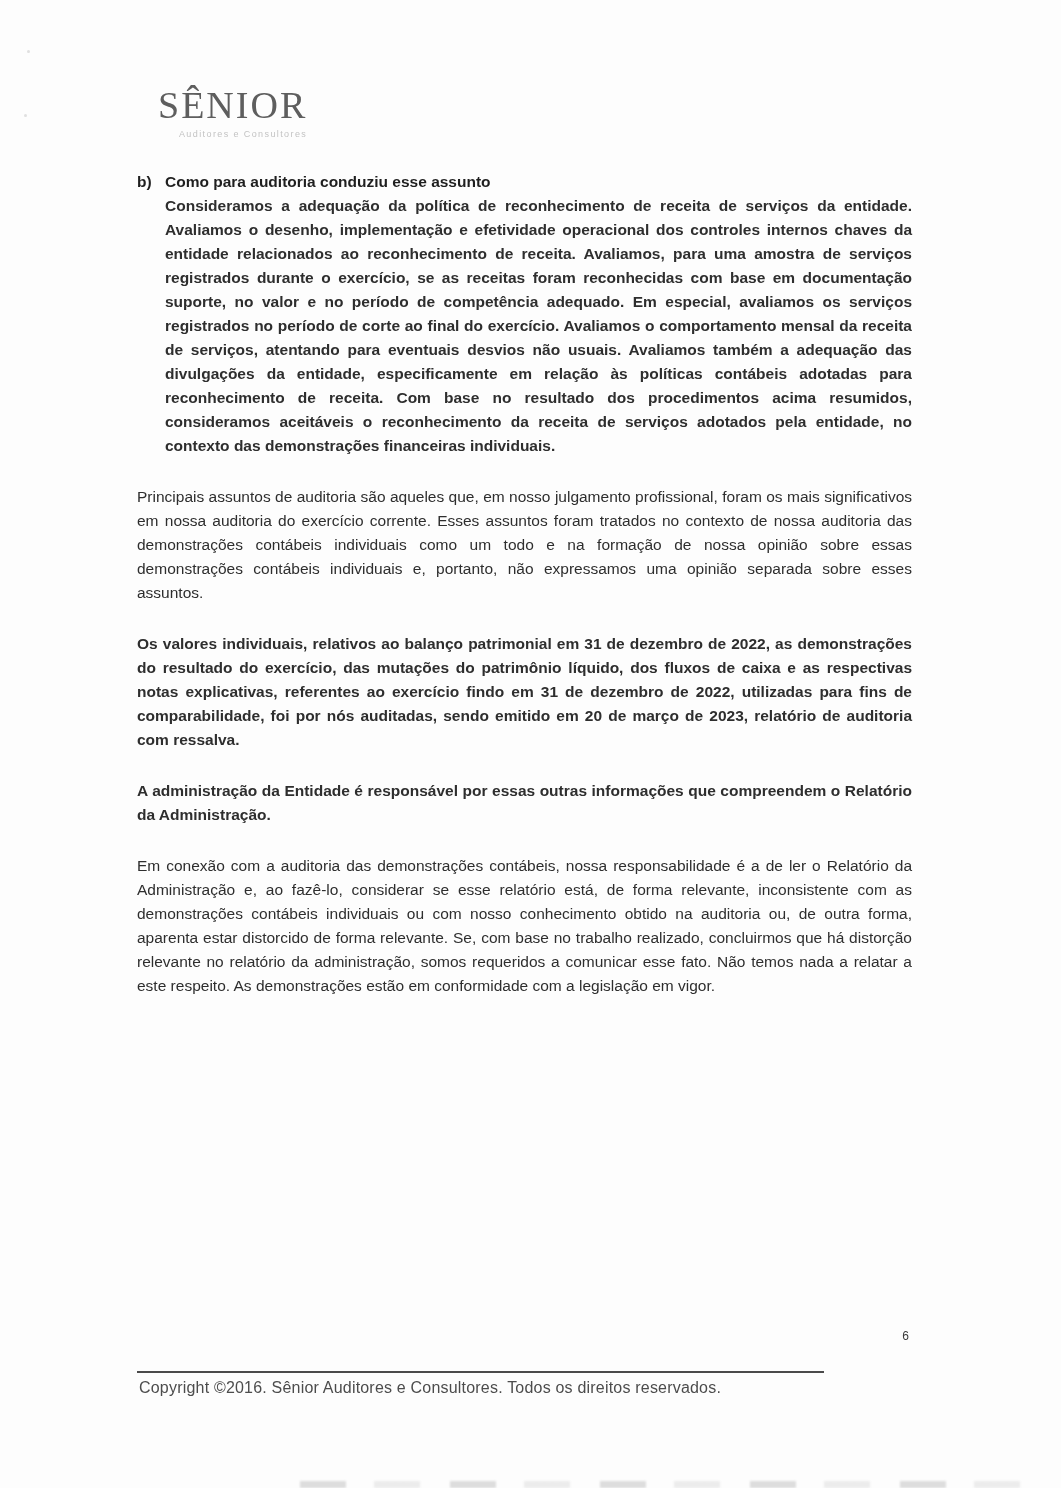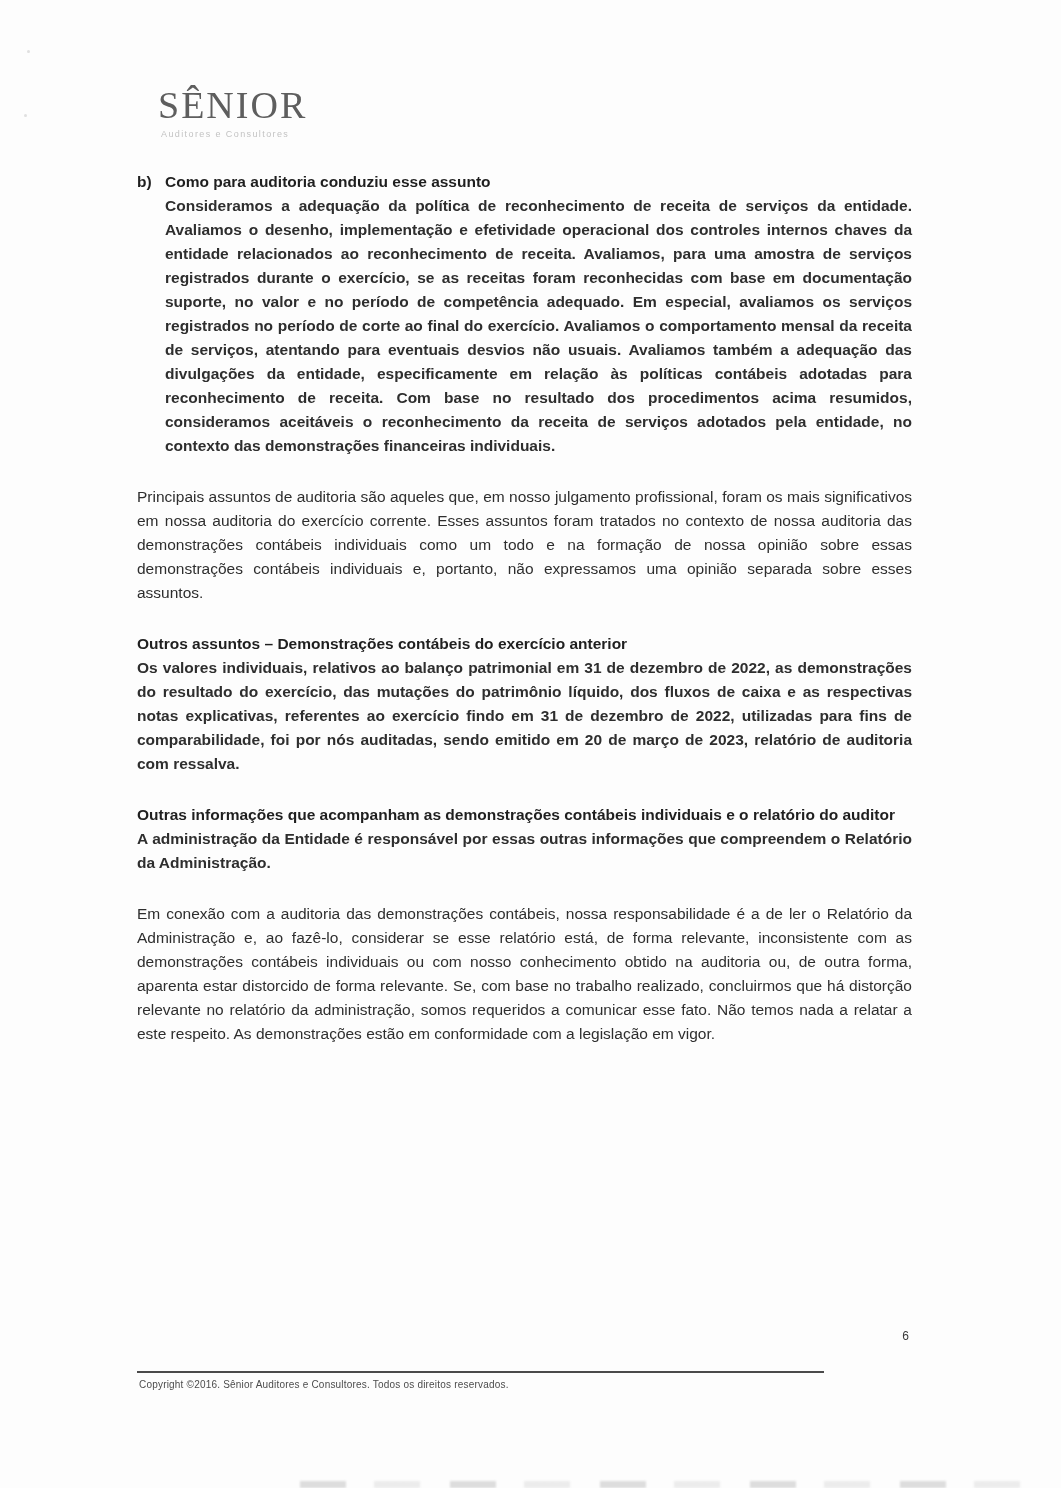--- a/index.html
+++ b/index.html
@@ -34,20 +34,21 @@
     letter-spacing: 2px;
     color: #5e5e5e;
     line-height: 1;
   }
   .logo-subtitle {
     margin-top: 5px;
     margin-left: 3px;
     font-size: 9px;
     letter-spacing: 1.4px;
     color: #c3c3c3;
+    text-align: right;
   }
 
   .content {
     position: absolute;
     left: 137px;
     top: 170px;
     width: 775px;
     font-size: 15.5px;
     line-height: 24px;
     text-align: justify;
@@ -72,21 +73,21 @@
     left: 137px;
     top: 1371px;
     width: 687px;
     height: 0;
     border-top: 2px solid #4a4a4a;
   }
   .footer-text {
     position: absolute;
     left: 139px;
     top: 1379px;
-    font-size: 10px;
+    font-size: 16px;
     color: #4c4c4c;
     letter-spacing: .2px;
   }
 </style>
 </head>
 <body>
 
 <div class="page">
 
   <div class="speck s1"></div>
@@ -100,24 +101,22 @@
   <div class="content">
 
     <div class="heading hang">
       <span class="marker">b)</span>
       <span>Como para auditoria conduziu esse assunto</span>
     </div>
     <p class="para indented after-heading">Consideramos a adequação da política de reconhecimento de receita de serviços da entidade. Avaliamos o desenho, implementação e efetividade operacional dos controles internos chaves da entidade relacionados ao reconhecimento de receita. Avaliamos, para uma amostra de serviços registrados durante o exercício, se as receitas foram reconhecidas com base em documentação suporte, no valor e no período de competência adequado. Em especial, avaliamos os serviços registrados no período de corte ao final do exercício. Avaliamos o comportamento mensal da receita de serviços, atentando para eventuais desvios não usuais. Avaliamos também a adequação das divulgações da entidade, especificamente em relação às políticas contábeis adotadas para reconhecimento de receita. Com base no resultado dos procedimentos acima resumidos, consideramos aceitáveis o reconhecimento da receita de serviços adotados pela entidade, no contexto das demonstrações financeiras individuais.</p>
 
     <p class="para">Principais assuntos de auditoria são aqueles que, em nosso julgamento profissional, foram os mais significativos em nossa auditoria do exercício corrente. Esses assuntos foram tratados no contexto de nossa auditoria das demonstrações contábeis individuais como um todo e na formação de nossa opinião sobre essas demonstrações contábeis individuais e, portanto, não expressamos uma opinião separada sobre esses assuntos.</p>
 
-    <div class="heading gap-top">Outros assuntos – Demonstrações contábeis do exercício anterior</div>
     <p class="para after-heading">Os valores individuais, relativos ao balanço patrimonial em 31 de dezembro de 2022, as demonstrações do resultado do exercício, das mutações do patrimônio líquido, dos fluxos de caixa e as respectivas notas explicativas, referentes ao exercício findo em 31 de dezembro de 2022, utilizadas para fins de comparabilidade, foi por nós auditadas, sendo emitido em 20 de março de 2023, relatório de auditoria com ressalva.</p>
 
-    <div class="heading gap-top">Outras informações que acompanham as demonstrações contábeis individuais e o relatório do auditor</div>
     <p class="para after-heading">A administração da Entidade é responsável por essas outras informações que compreendem o Relatório da Administração.</p>
     <p class="para">Em conexão com a auditoria das demonstrações contábeis, nossa responsabilidade é a de ler o Relatório da Administração e, ao fazê-lo, considerar se esse relatório está, de forma relevante, inconsistente com as demonstrações contábeis individuais ou com nosso conhecimento obtido na auditoria ou, de outra forma, aparenta estar distorcido de forma relevante. Se, com base no trabalho realizado, concluirmos que há distorção relevante no relatório da administração, somos requeridos a comunicar esse fato. Não temos nada a relatar a este respeito. As demonstrações estão em conformidade com a legislação em vigor.</p>
 
   </div>
 
   <div class="page-number">6</div>
   <div class="footer-rule"></div>
   <div class="footer-text">Copyright ©2016. Sênior Auditores e Consultores. Todos os direitos reservados.</div>
 
   <div class="scan-strip"></div>

